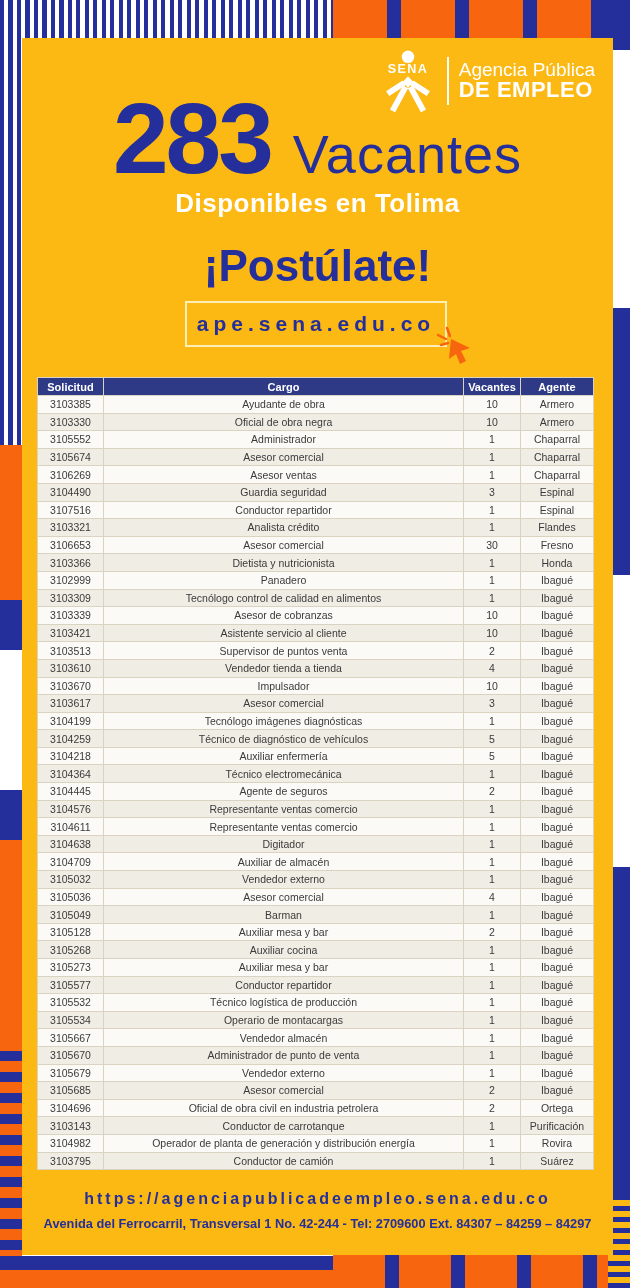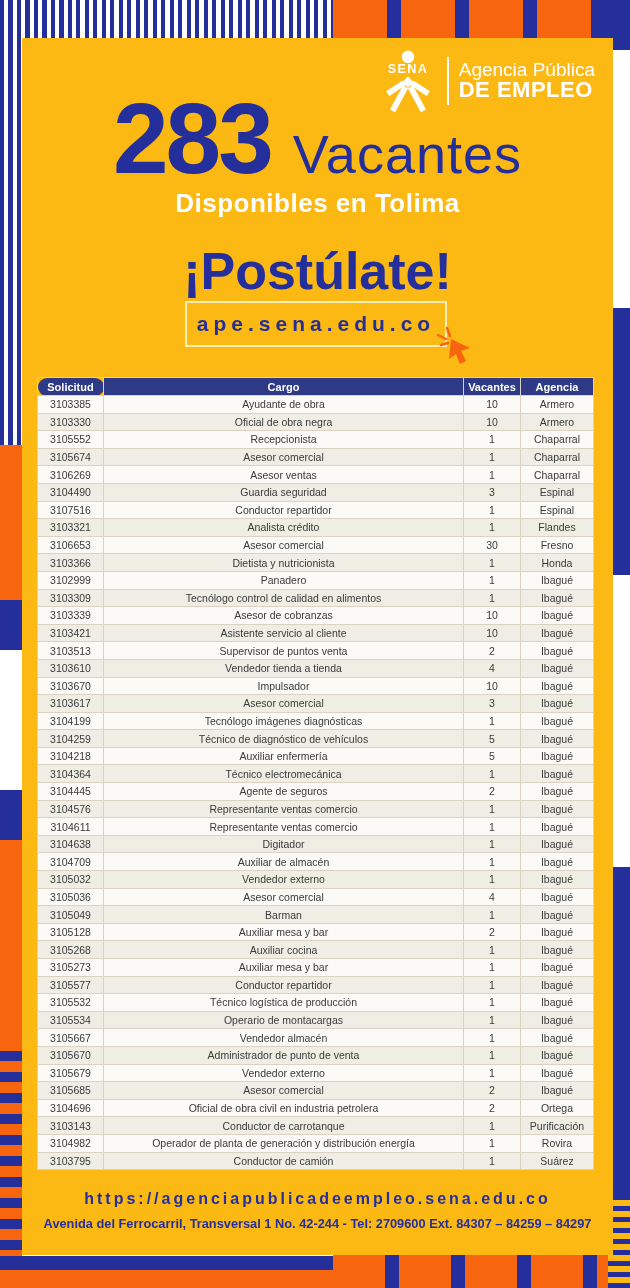--- a/index.html
+++ b/index.html
@@ -48,39 +48,39 @@
   .agency-line1 { font-size:19px; font-weight:400; }
   .agency-line2 { font-size:22px; font-weight:700; letter-spacing:0.5px; }
 
   
   .headline { left:0; top:50px; width:100%; display:flex; justify-content:center; align-items:baseline; gap:22px; }
   .headline .count { font-size:100px; font-weight:700; letter-spacing:-3px; color:var(--navy,#242F9B); line-height:1; }
   .headline .count-word { font-size:54px; font-weight:400; letter-spacing:1px; color:var(--navy,#242F9B); }
   .subtitle { left:0; top:150px; width:100%; text-align:center;
     font-size:26px; font-weight:700; color:#fff; letter-spacing:0.5px; }
   .cta { left:0; top:203px; width:100%; text-align:center;
-    font-size:52px; font-weight:700; color:var(--navy,#242F9B); }
+    font-size:44px; font-weight:700; color:var(--navy,#242F9B); }
   .url-box { left:163px; top:263px; width:262px; height:46px;
     border:2px solid #FFEDB8; display:flex; align-items:center; justify-content:center;text-align:center; }
   .url-box span { font-size:21px; font-weight:700; letter-spacing:5px; color:var(--navy,#242F9B); }
   .cursor-wrap { left:412px; top:285px; width:40px; height:42px; }
 
   
   .vac-table { position:absolute; left:15px; top:339px; width:556px;
     border-collapse:collapse; table-layout:fixed; }
   .vac-table th, .vac-table td {
     border:1px solid var(--cellBorder,#DAD3C1);
     text-align:center; vertical-align:middle;
     font-size:10.5px; color:var(--cellText,#3A3A3A);
     height:17.6px; padding:0 3px; overflow:hidden; white-space:nowrap;
   }
   .vac-table th { background:var(--tableHeaderBg,#2E3A86); color:#fff; font-weight:700; font-size:11px; height:18px; }
   .vac-table tbody tr:nth-child(odd)  td { background:var(--rowLight,#FBFAF6); }
   .vac-table tbody tr:nth-child(even) td { background:var(--rowDark,#F0EDE5); }
-  .col-sol   { width:66px;border-radius:9px; }
+  .col-sol   { width:66px; }
   .col-cargo { width:360px; }
   .col-vac   { width:57px; }
   .col-ciudad{ width:73px; }
 
   
   .footer-url { left:0; top:1152px; width:100%; text-align:center;
     font-size:16px; font-weight:700; letter-spacing:3px; color:var(--navy,#242F9B); }
   .footer-address { left:0; top:1178px; width:100%; text-align:center;
     font-size:12.8px; font-weight:600; color:var(--navy,#242F9B); }
 </style>
@@ -142,39 +142,39 @@
       <path d="M17 16 L36 25 L27 28 L32 38 L26 41 L22 31 L15 36 Z" fill="#F8650F"></path>
     </svg>
   </div>
 
   <table class="vac-table">
     <thead>
       <tr>
         <th class="col-sol">Solicitud</th>
         <th class="col-cargo">Cargo</th>
         <th class="col-vac">Vacantes</th>
-        <th class="col-ciudad">Agencia</th>
+        <th class="col-ciudad">Agente</th>
       </tr>
     </thead>
     <tbody>
         <tr>
           <td>3103385</td>
           <td>Ayudante de obra</td>
           <td>10</td>
           <td>Armero</td>
         </tr>
         <tr>
           <td>3103330</td>
           <td>Oficial de obra negra</td>
           <td>10</td>
           <td>Armero</td>
         </tr>
         <tr>
           <td>3105552</td>
-          <td>Recepcionista</td>
+          <td>Administrador</td>
           <td>1</td>
           <td>Chaparral</td>
         </tr>
         <tr>
           <td>3105674</td>
           <td>Asesor comercial</td>
           <td>1</td>
           <td>Chaparral</td>
         </tr>
         <tr>

